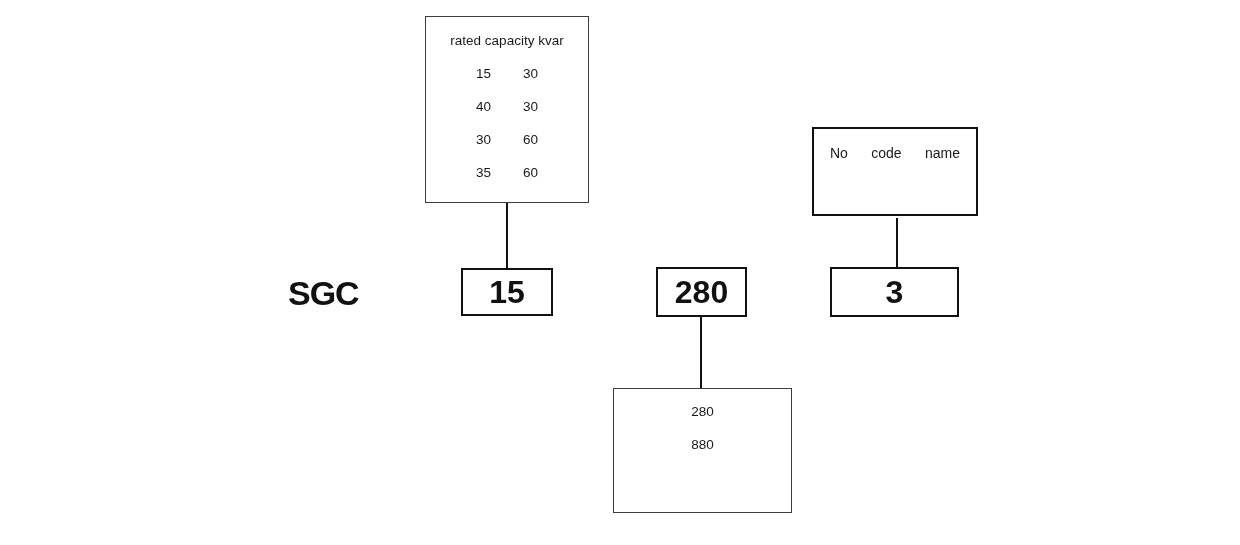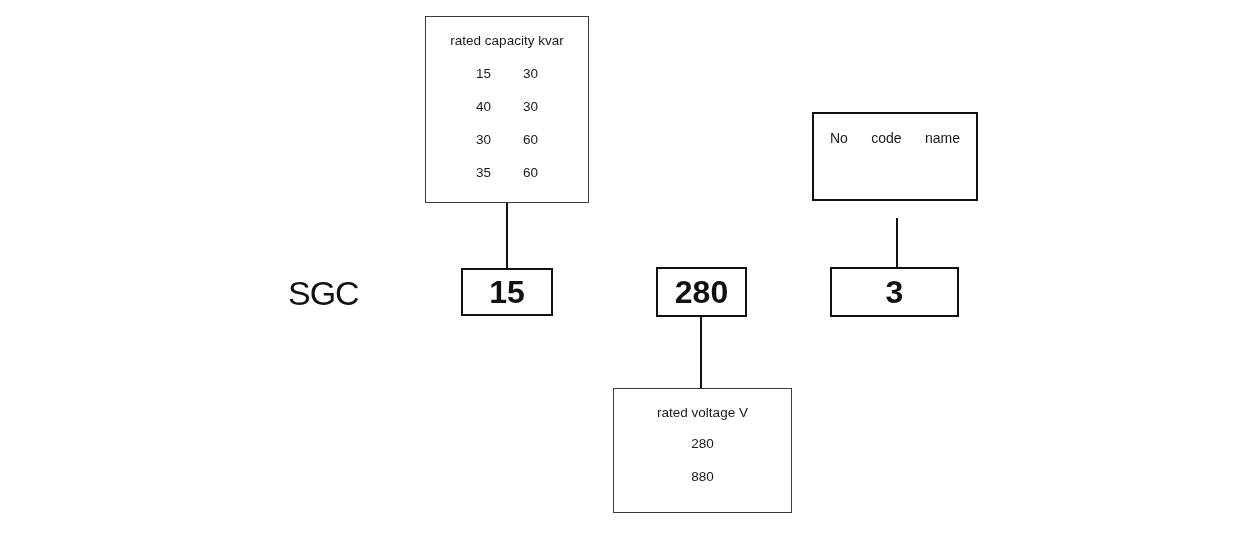--- a/index.html
+++ b/index.html
@@ -52,37 +52,37 @@
   .volt-vals {
     margin-top: 15px;
     display: flex;
     flex-direction: column;
     gap: 17px;
     text-align: center;
     line-height: 16px;
   }
   
   .info-box.phase {
-    left: 812px; top: 112px; width: 166px; height: 89px;
+    left: 812px; top: 127px; width: 166px; height: 89px;
     border: 2px solid #111111;
     padding: 12px 16px 0 16px;
     font-size: 14px;
     line-height: 25px;
   }
   .phase-line { width: 130px; }
   .phase-line.justified {
     text-align: justify;
     text-align-last: justify;
   }
   
   .prefix {
     position: absolute;
     left: 288px; top: 274px;
     font-size: 34px;
-    font-weight: normal;
+    font-weight: bold;
     letter-spacing: -1px;
     line-height: 38px;
     color: #111111;
   }
   .code-box {
     position: absolute;
     border: 2.5px solid #111111;
     box-sizing: border-box;
     background: #ffffff;
     display: flex;
@@ -148,20 +148,19 @@
 
   <div class="code-box seg-voltage">
     <span>280</span>
   </div>
 
   <div class="code-box seg-phase">
     <span>3</span>
   </div>
 
   <div class="info-box voltage">
-    <div class="info-title">rated voltage V</div>
     <div class="volt-vals">
       <div>280</div>
       <div>880</div>
     </div>
   </div>
 
 </div>
 
 </body></html>

